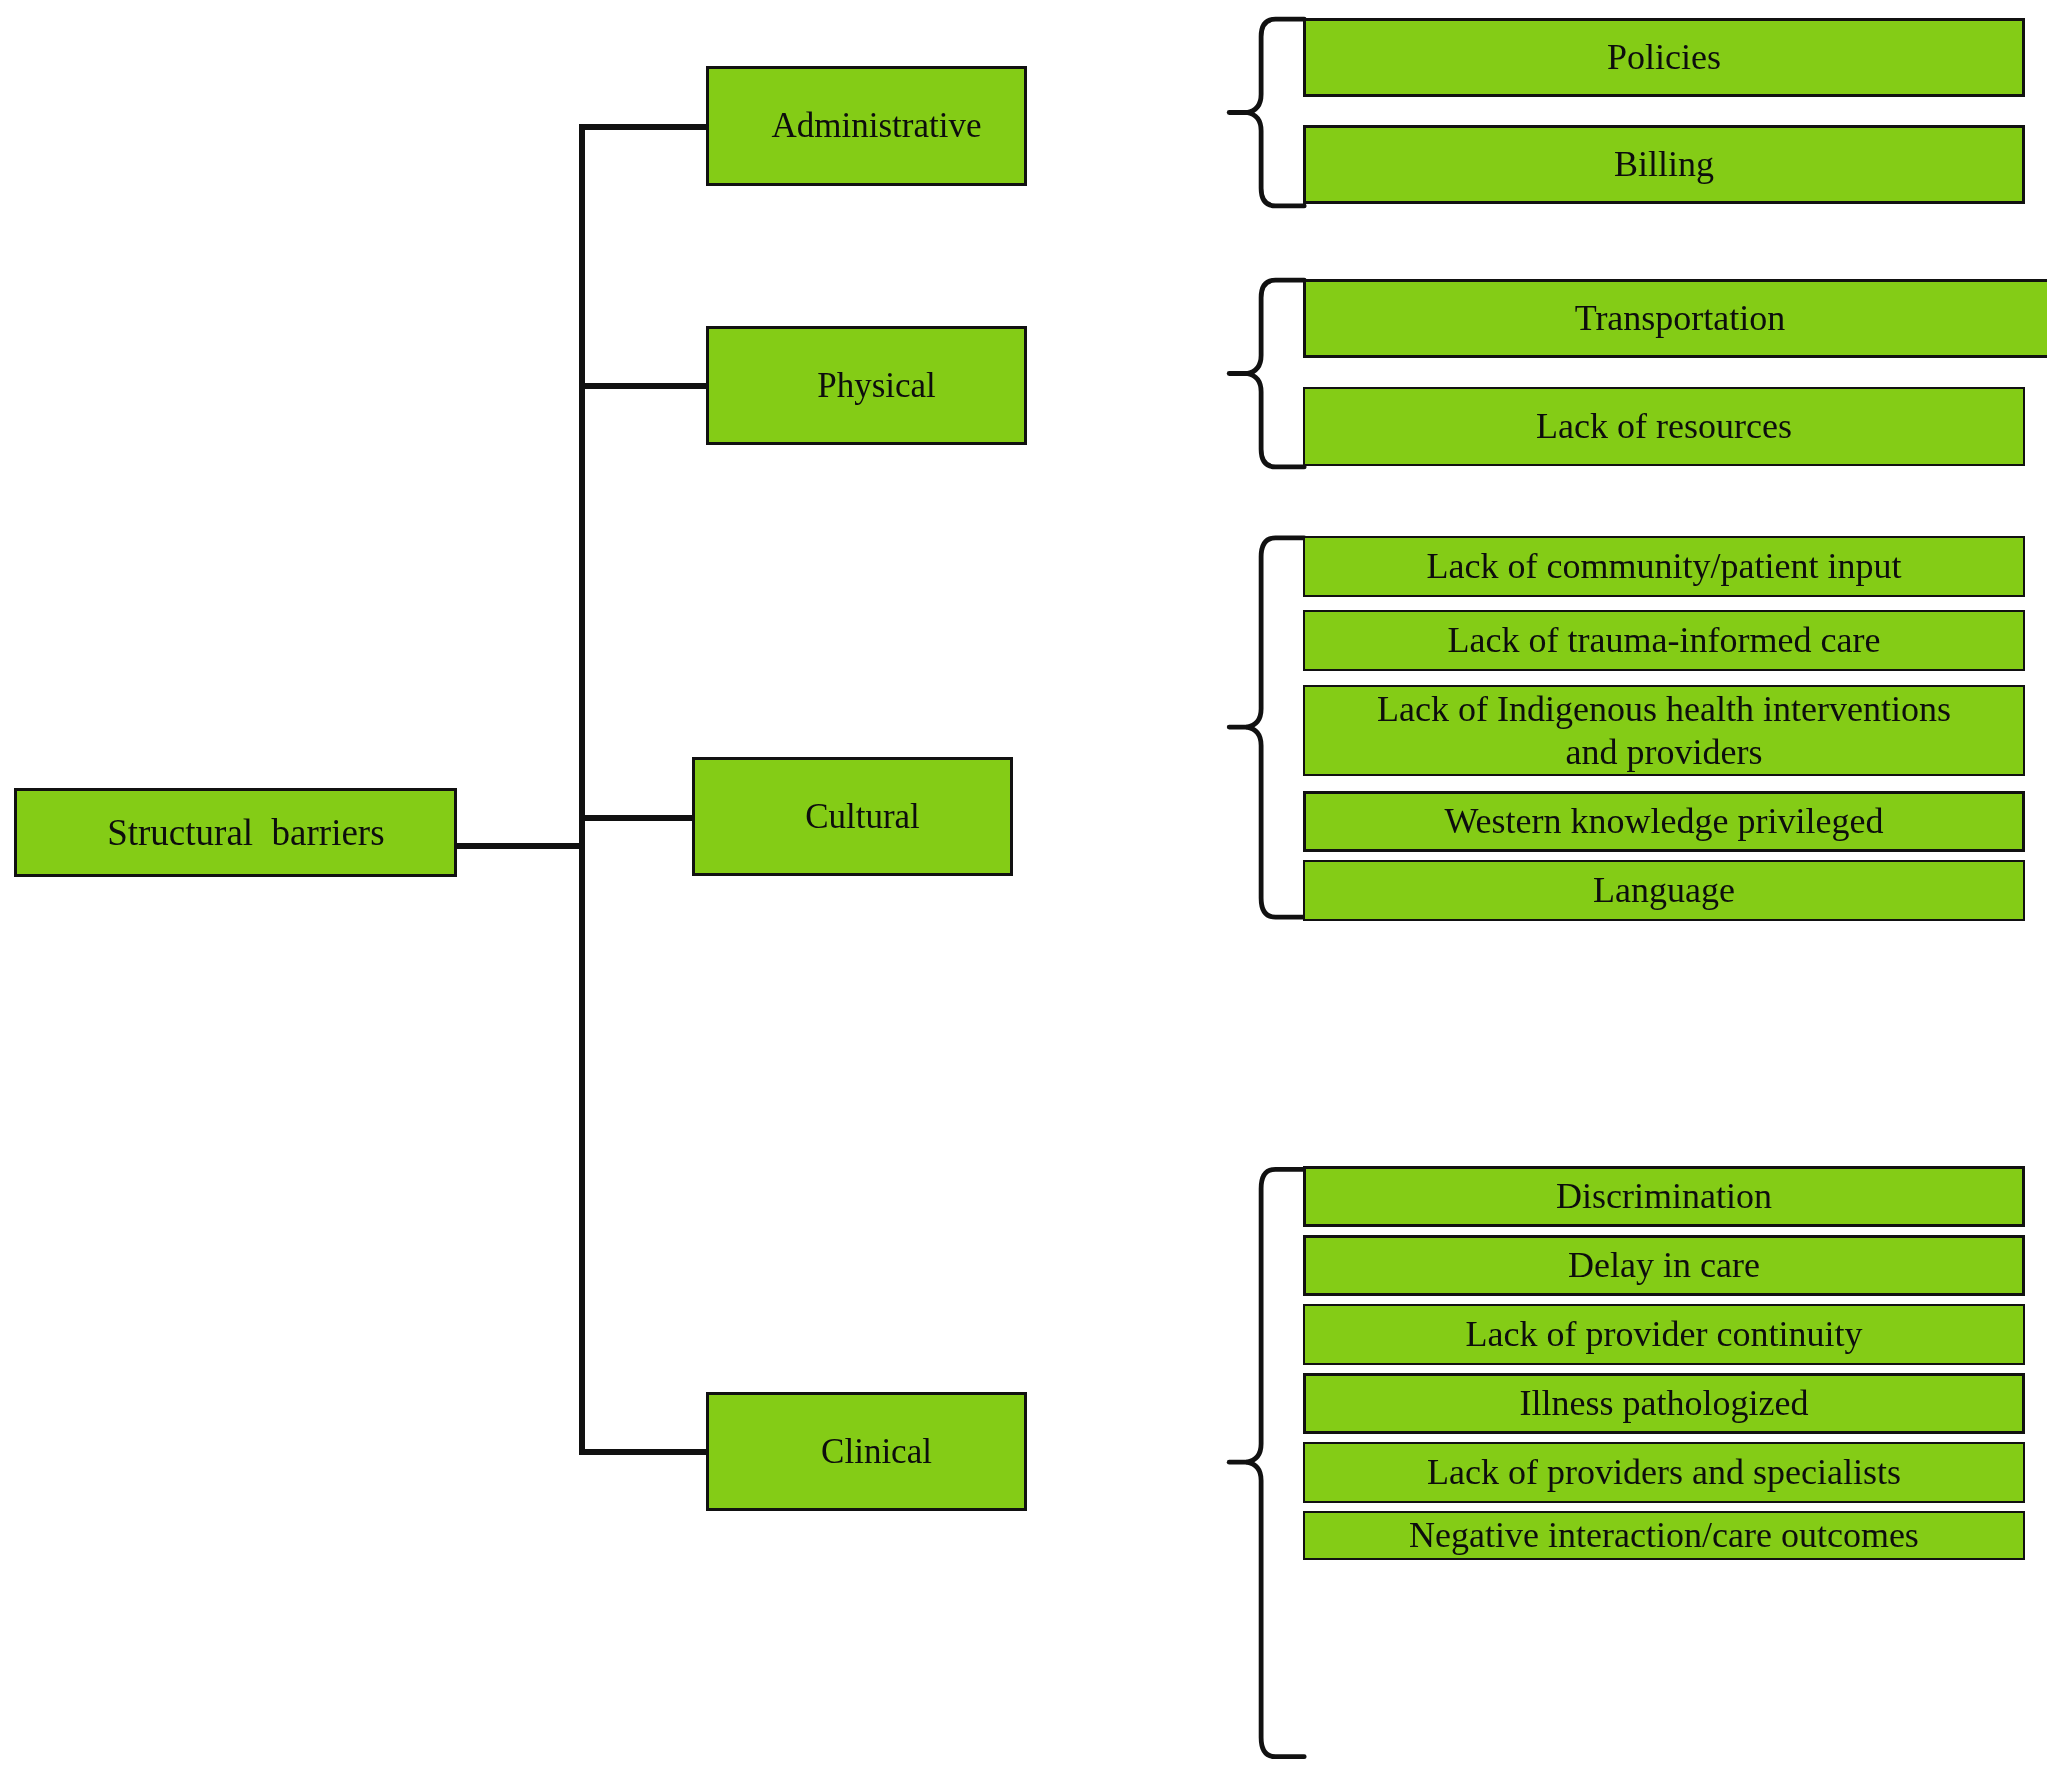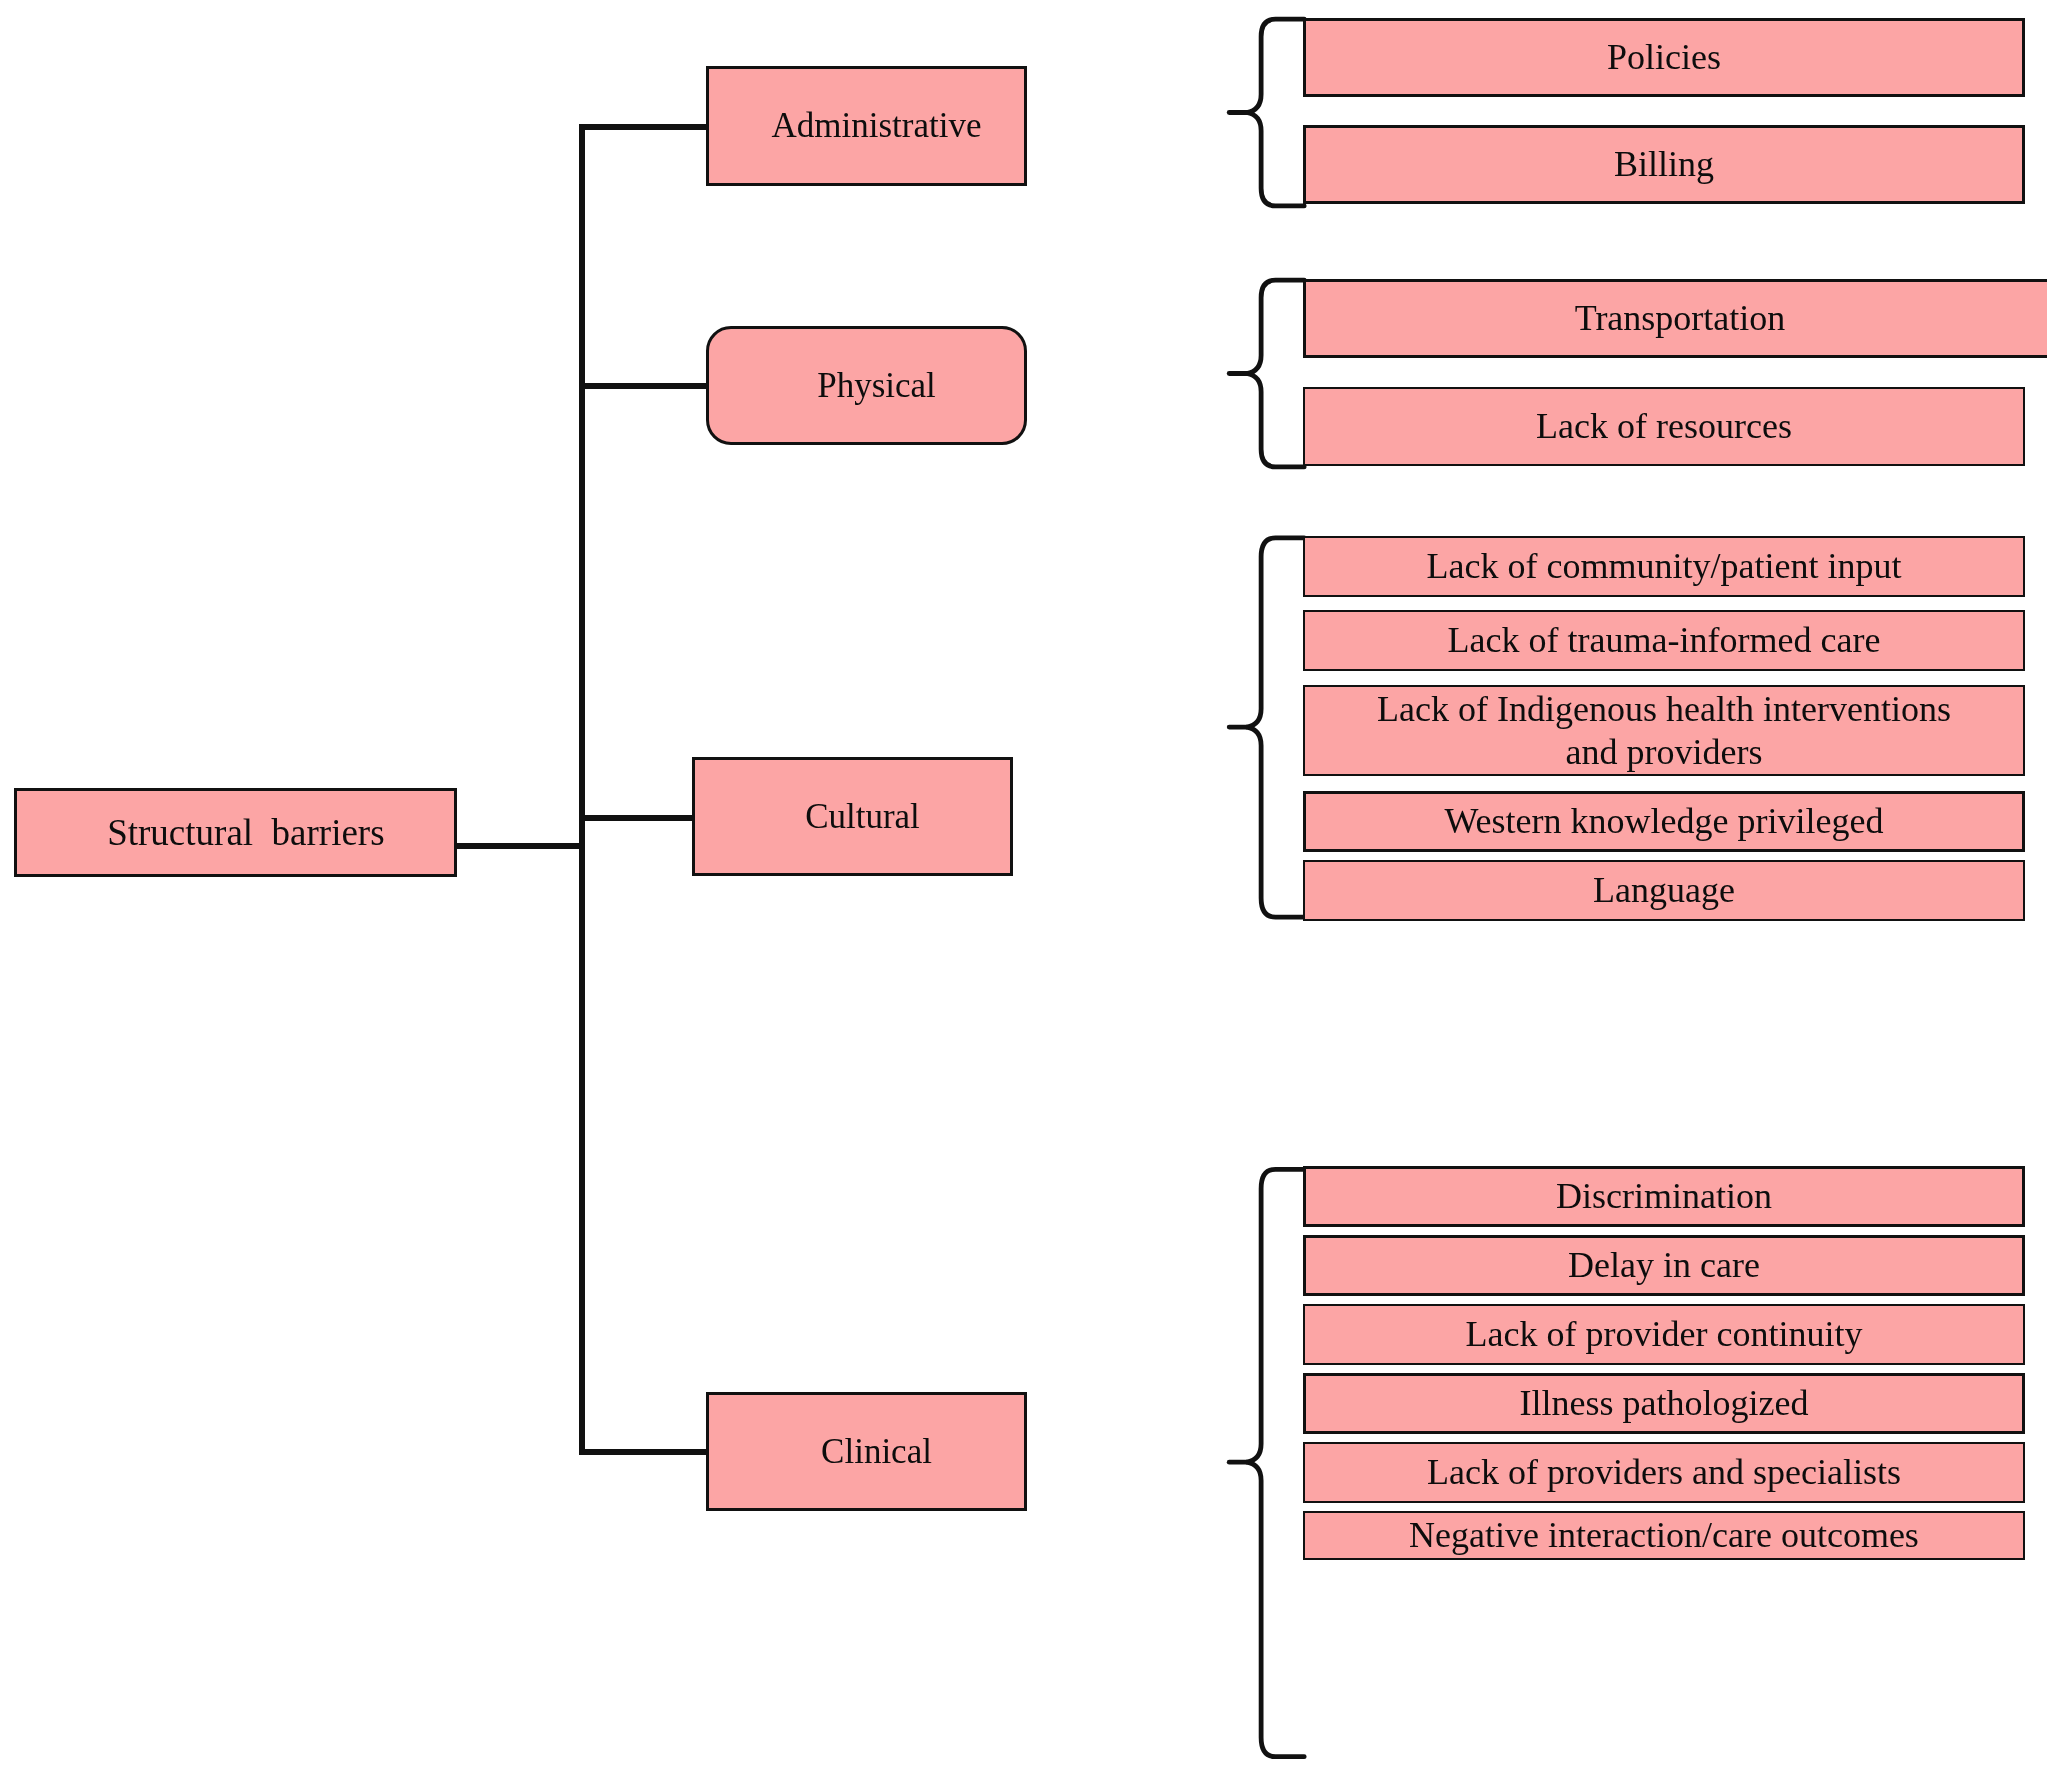--- a/index.html
+++ b/index.html
@@ -9,21 +9,21 @@
     height:1790px;
     background:#ffffff;
     font-family:"Liberation Serif","DejaVu Serif",serif;
     color:#0d0d0d;
     overflow:hidden;
   }
   .node{
     position:absolute;
     box-sizing:border-box;
     border:3.2px solid #111111;
-    background:#fca5a5;
+    background:#84cc16;
     display:flex;
     align-items:center;
     justify-content:center;
     text-align:center;
     line-height:1.18;
   }
   .node.thin{border-width:2.4px;}
   .node-label{
     display:block;
     width:100%;
@@ -64,21 +64,21 @@
 
   <div class="connector" style="left:579px; top:124px; width:128px; height:5.6px;"></div>
   <div class="connector" style="left:579px; top:383px; width:128px; height:5.6px;"></div>
   <div class="connector" style="left:579px; top:815px; width:128px; height:5.6px;"></div>
   <div class="connector" style="left:579px; top:1449px; width:128px; height:5.6px;"></div>
 
   <div class="node cat-node" style="left:706px; top:66px; width:321px; height:120px;">
     <span class="node-label">Administrative</span>
   </div>
 
-  <div class="node cat-node" style="left:706px; top:326px; width:321px; height:119px;border-radius:25px;">
+  <div class="node cat-node" style="left:706px; top:326px; width:321px; height:119px;">
     <span class="node-label">Physical</span>
   </div>
 
   <div class="node cat-node" style="left:692px; top:757px; width:321px; height:119px;">
     <span class="node-label">Cultural</span>
   </div>
 
   <div class="node cat-node" style="left:706px; top:1392px; width:321px; height:119px;">
     <span class="node-label">Clinical</span>
   </div>

